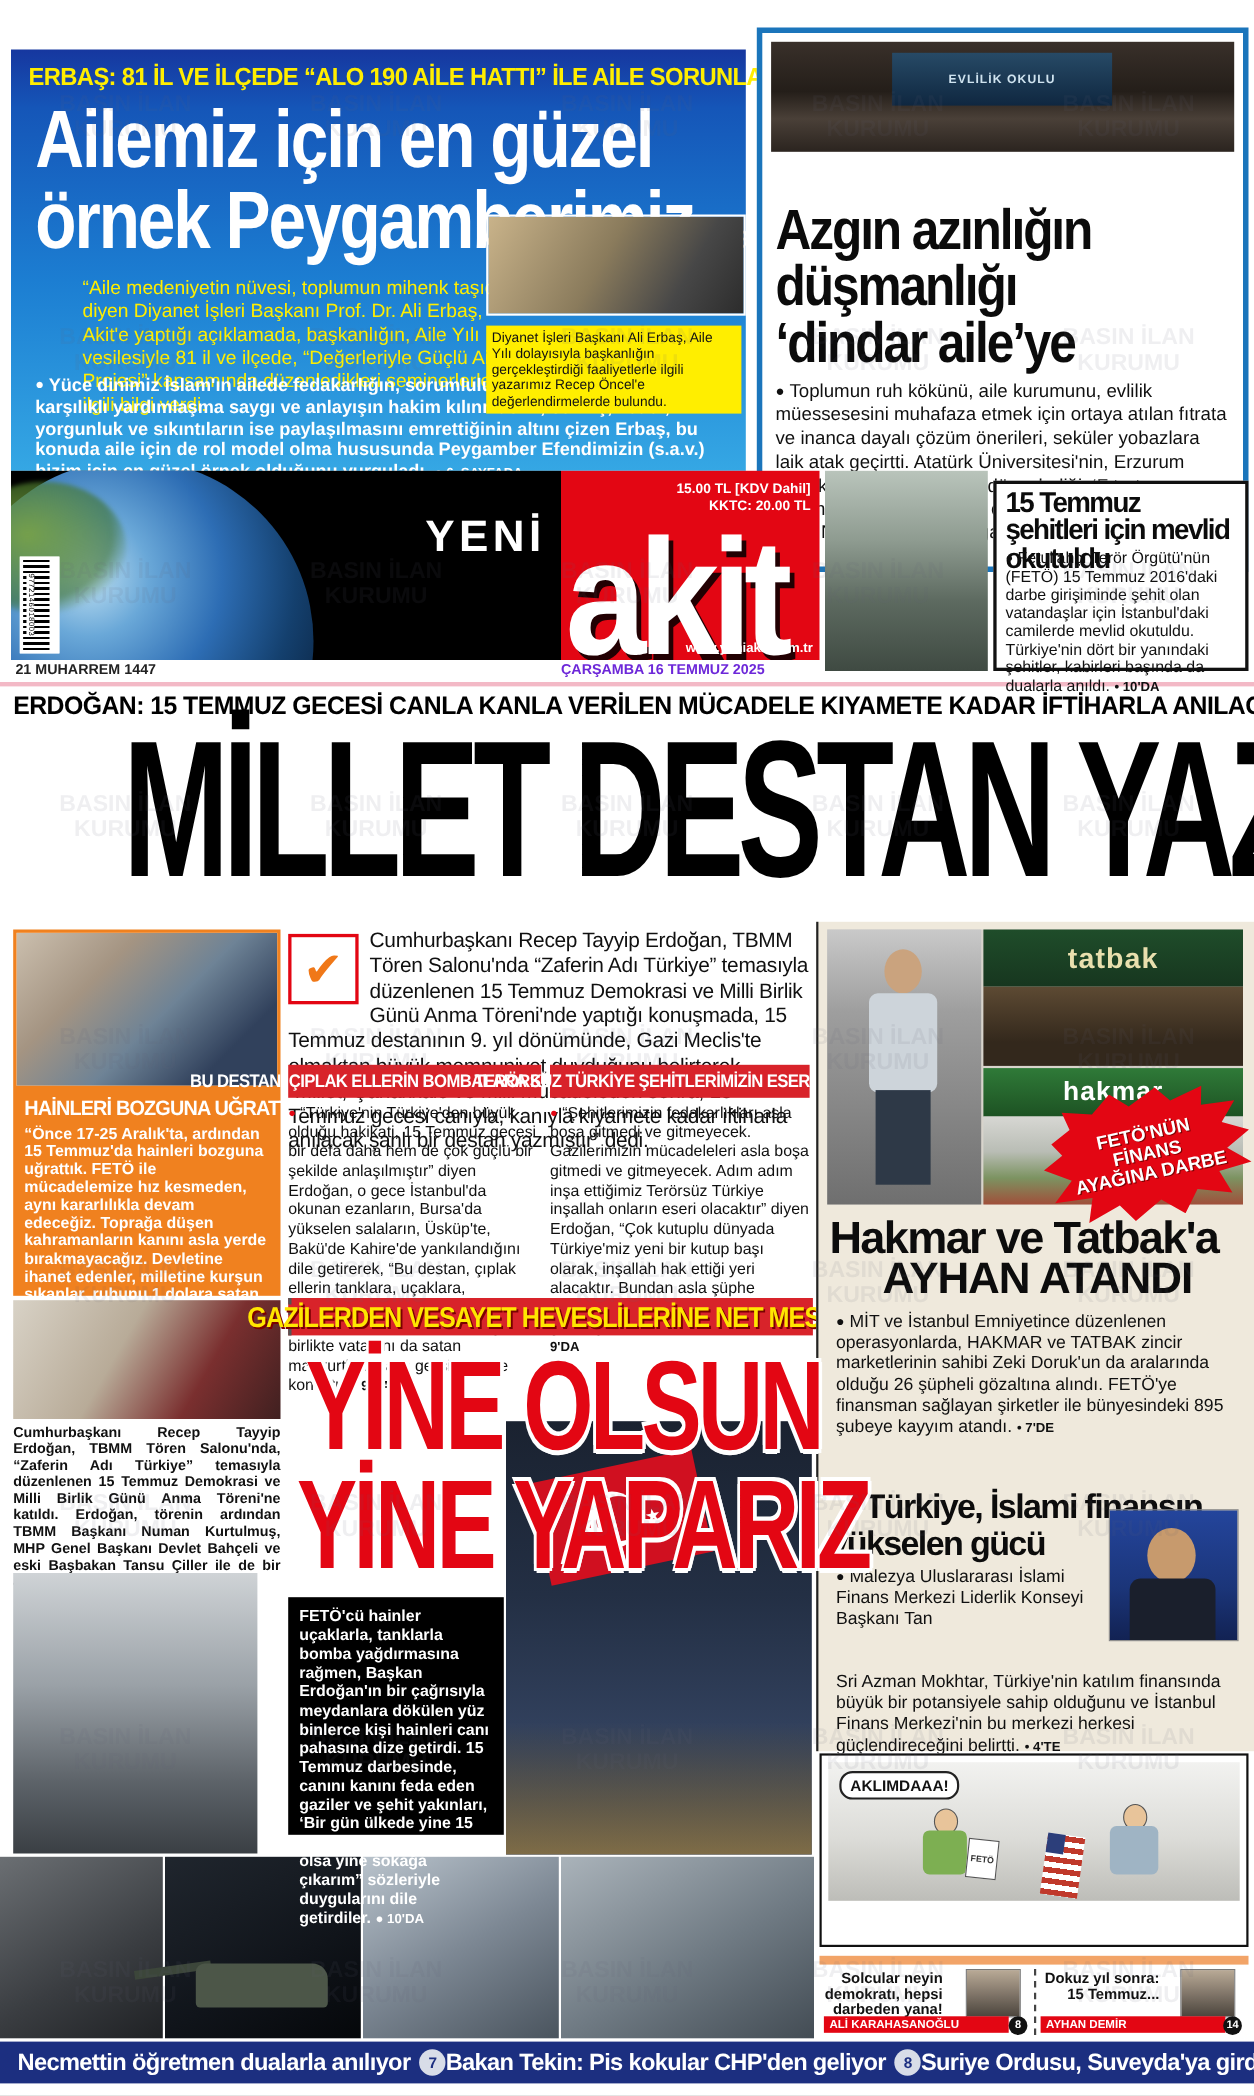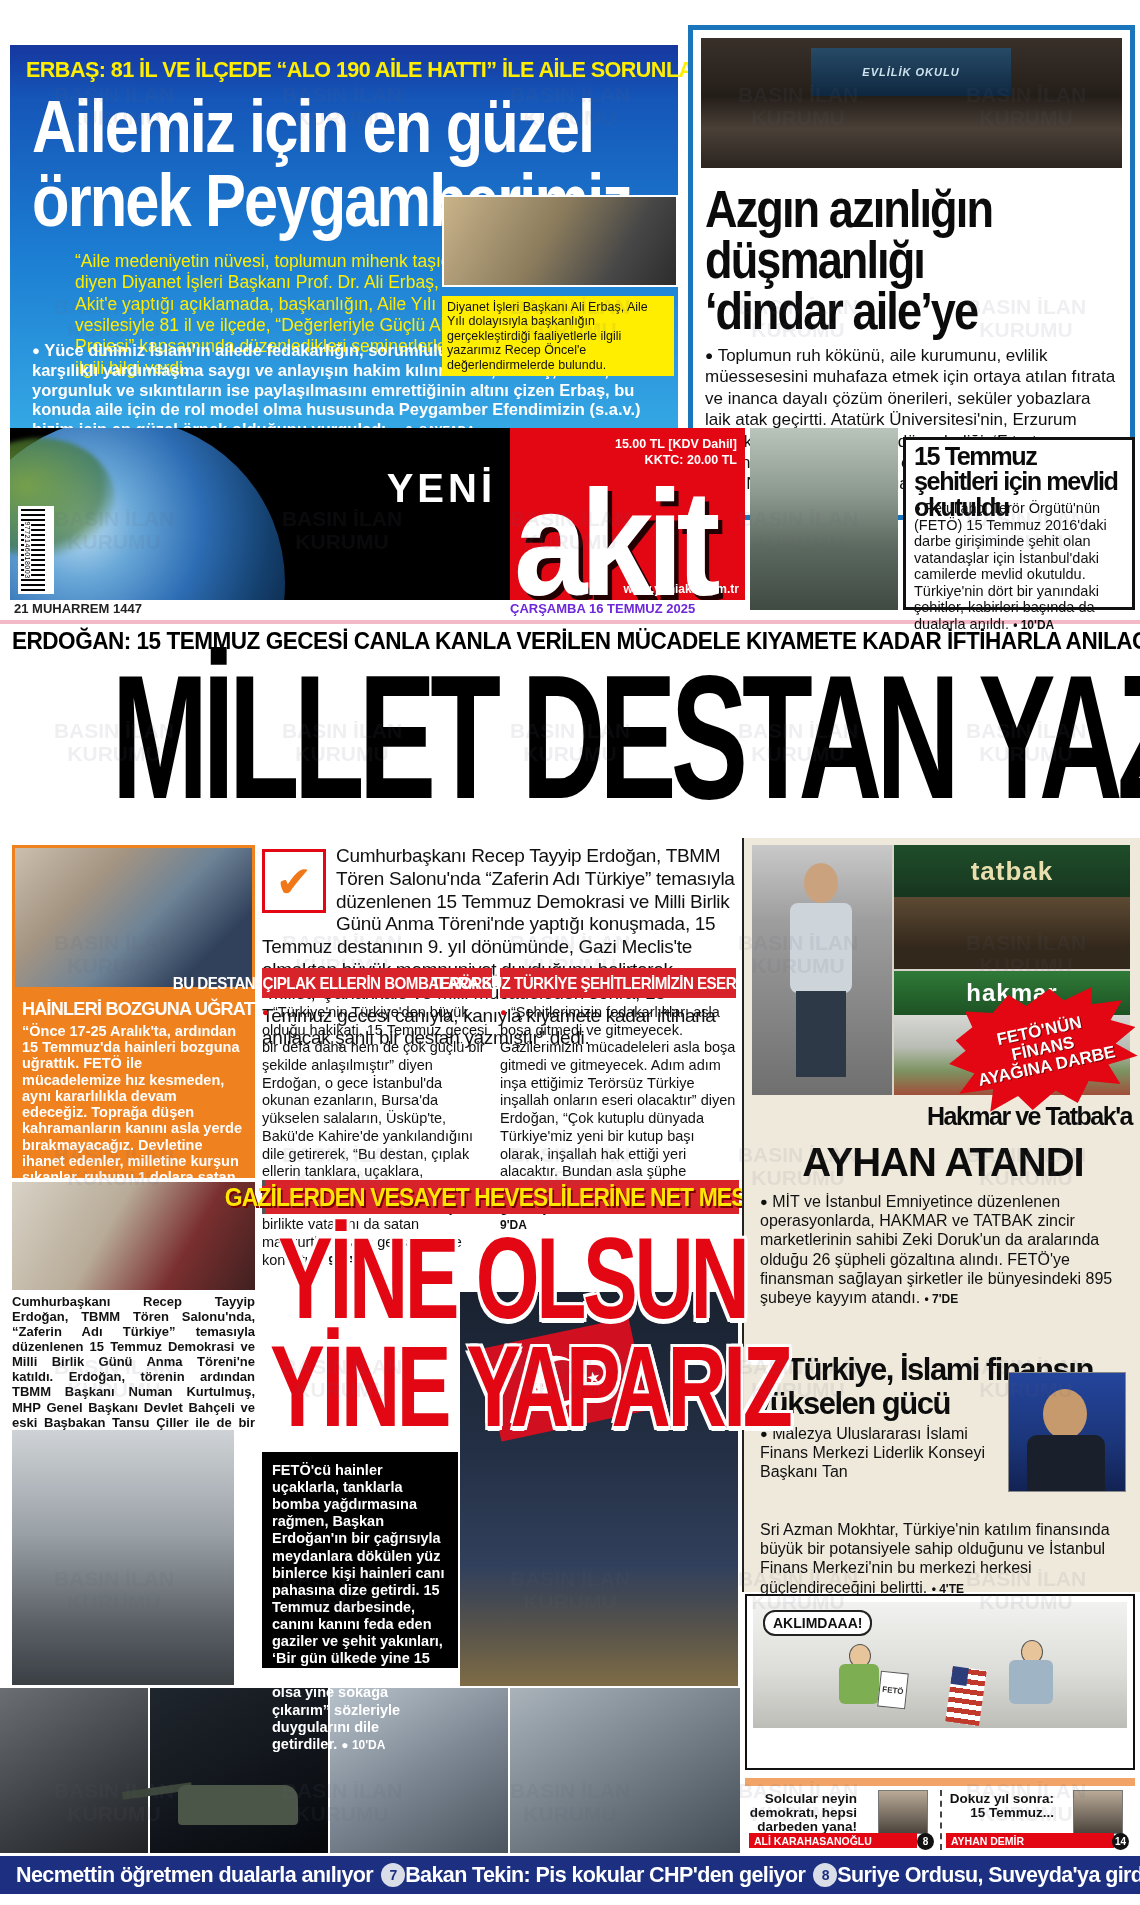--- a/index.html
+++ b/index.html
@@ -23,21 +23,21 @@
   #top-head2{left:22px;top:122px;font-size:66px;}
   #top-head-suffix{color:#fff;font-weight:bold;font-size:26px;}
   #top-lead{left:22px;top:206px;width:400px;color:#ffee00;font-weight:normal;font-size:17.5px;line-height:1.22;margin-left:43px;}
   #top-body{left:22px;top:296px;width:634px;color:#ffffff;font-weight:bold;font-size:16.5px;line-height:1.2;}
   #erbas-photo{left:432px;top:150px;width:232px;height:88px;border:2px solid #fff;
      background:linear-gradient(120deg,#c9b38a,#8a7b5c 45%,#474747 75%,#2c2c2c);}
   #erbas-caption{left:432px;top:240px;width:232px;background:#ffee00;color:#111;font-weight:normal;
      font-size:12.5px;line-height:1.15;padding:4px 5px;box-sizing:border-box;margin-top:11px;}
   
   #secular-box{left:688px;top:25px;width:447px;height:495px;background:#fff;border:5px solid #1b75bb;box-sizing:border-box;}
-  #evlilik-photo{left:8px;top:8px;width:421px;height:130px;background:linear-gradient(180deg,#39302a 0,#241e19 45%,#4a4038 70%,#2b241f 100%);font-style:italic;}
+  #evlilik-photo{left:8px;top:8px;width:421px;height:100px;background:linear-gradient(180deg,#39302a 0,#241e19 45%,#4a4038 70%,#2b241f 100%);}
   #evlilik-screen{left:110px;top:10px;width:200px;height:48px;background:linear-gradient(180deg,#274a66,#0f2740);
      display:flex;align-items:center;justify-content:center;color:#cfe3ef;font-size:11px;font-weight:bold;letter-spacing:1px;}
   .sec-head{color:#0b0b0b;font-weight:bold;letter-spacing:-2px;line-height:1;white-space:nowrap;
      transform:scaleX(.96) scaleY(1.1);transform-origin:left;}
   #sec-h1{left:12px;top:155px;font-size:47px;}
   #sec-h2{left:12px;top:206px;font-size:47px;}
   #sec-h3{left:12px;top:257px;font-size:47px;}
   #sec-body{left:12px;top:315px;width:414px;font-size:17px;line-height:1.26;color:#101010;}
   
   #mast-black{left:10px;top:428px;width:500px;height:172px;background:#000;overflow:hidden;}
@@ -129,21 +129,21 @@
   #tatbak-sign{position:absolute;left:142px;top:0;width:236px;height:52px;background:linear-gradient(180deg,#1f4d2a,#17361f);
      display:flex;align-items:center;justify-content:center;color:#e9dfae;font-weight:bold;font-size:26px;letter-spacing:1px;}
   #tatbak-shop{position:absolute;left:142px;top:52px;width:236px;height:72px;background:linear-gradient(180deg,#5d4a33,#33281c 70%);}
   #hakmar-sign{position:absolute;left:142px;top:126px;width:236px;height:44px;background:linear-gradient(180deg,#2f7a38,#1d5223);
      display:flex;align-items:center;justify-content:center;color:#fff;font-weight:bold;font-size:24px;letter-spacing:1px;}
   #hakmar-shop{position:absolute;left:142px;top:170px;width:236px;height:80px;background:linear-gradient(180deg,#d7d7d3 0,#b9bdb5 40%,#7c9361 70%,#a04f3a 100%);}
   #feto-badge{position:absolute;right:-8px;bottom:-14px;width:190px;height:120px;background:#e30613;transform:rotate(-12deg);
      clip-path:polygon(6% 28%,16% 20%,14% 6%,28% 12%,38% 0,46% 12%,60% 2%,66% 14%,82% 8%,80% 22%,96% 24%,88% 38%,100% 48%,88% 58%,98% 72%,82% 74%,86% 92%,70% 84%,62% 100%,52% 86%,38% 98%,32% 84%,16% 92%,20% 74%,2% 72%,12% 58%,0% 46%,10% 38%);
      display:flex;flex-direction:column;align-items:center;justify-content:center;color:#fff;font-weight:bold;
      font-size:17px;line-height:1.05;text-shadow:1px 1px 0 #7a0000;}
-  #kayyim-t1{left:754px;top:1102px;width:378px;text-align:right;font-size:25px;font-weight:bold;letter-spacing:-1.5px;color:#0c0c0c;}
+  #kayyim-t1{left:754px;top:1102px;width:378px;text-align:left;font-size:41px;font-weight:bold;letter-spacing:-1.5px;color:#0c0c0c;}
   #kayyim-t2{left:754px;top:1140px;width:378px;text-align:center;font-size:40px;font-weight:bold;letter-spacing:-1px;color:#0c0c0c;}
   #kayyim-body{left:760px;top:1192px;width:360px;font-size:16px;line-height:1.2;color:#101010;}
   #fin-t1{left:754px;top:1352px;width:378px;font-size:31px;font-weight:bold;letter-spacing:-1.5px;color:#0c0c0c;margin-left:32px;}
   #fin-t2{left:754px;top:1386px;font-size:31px;font-weight:bold;letter-spacing:-1.5px;color:#0c0c0c;}
   #fin-photo{left:1008px;top:1372px;width:116px;height:118px;border:1px solid #888;
      background:linear-gradient(180deg,#24459c 0,#1b3579 60%,#122253 100%);}
   #fin-photo .head{position:absolute;left:34px;top:16px;width:44px;height:50px;border-radius:50%;background:#c79a6d;}
   #fin-photo .suit{position:absolute;left:18px;top:62px;width:78px;height:56px;background:#1a1f2c;border-radius:10px 10px 0 0;}
   #fin-body{left:760px;top:1424px;width:240px;font-size:16px;line-height:1.2;color:#101010;}
   #fin-body2{left:760px;top:1520px;width:364px;font-size:16px;line-height:1.2;color:#101010;}

